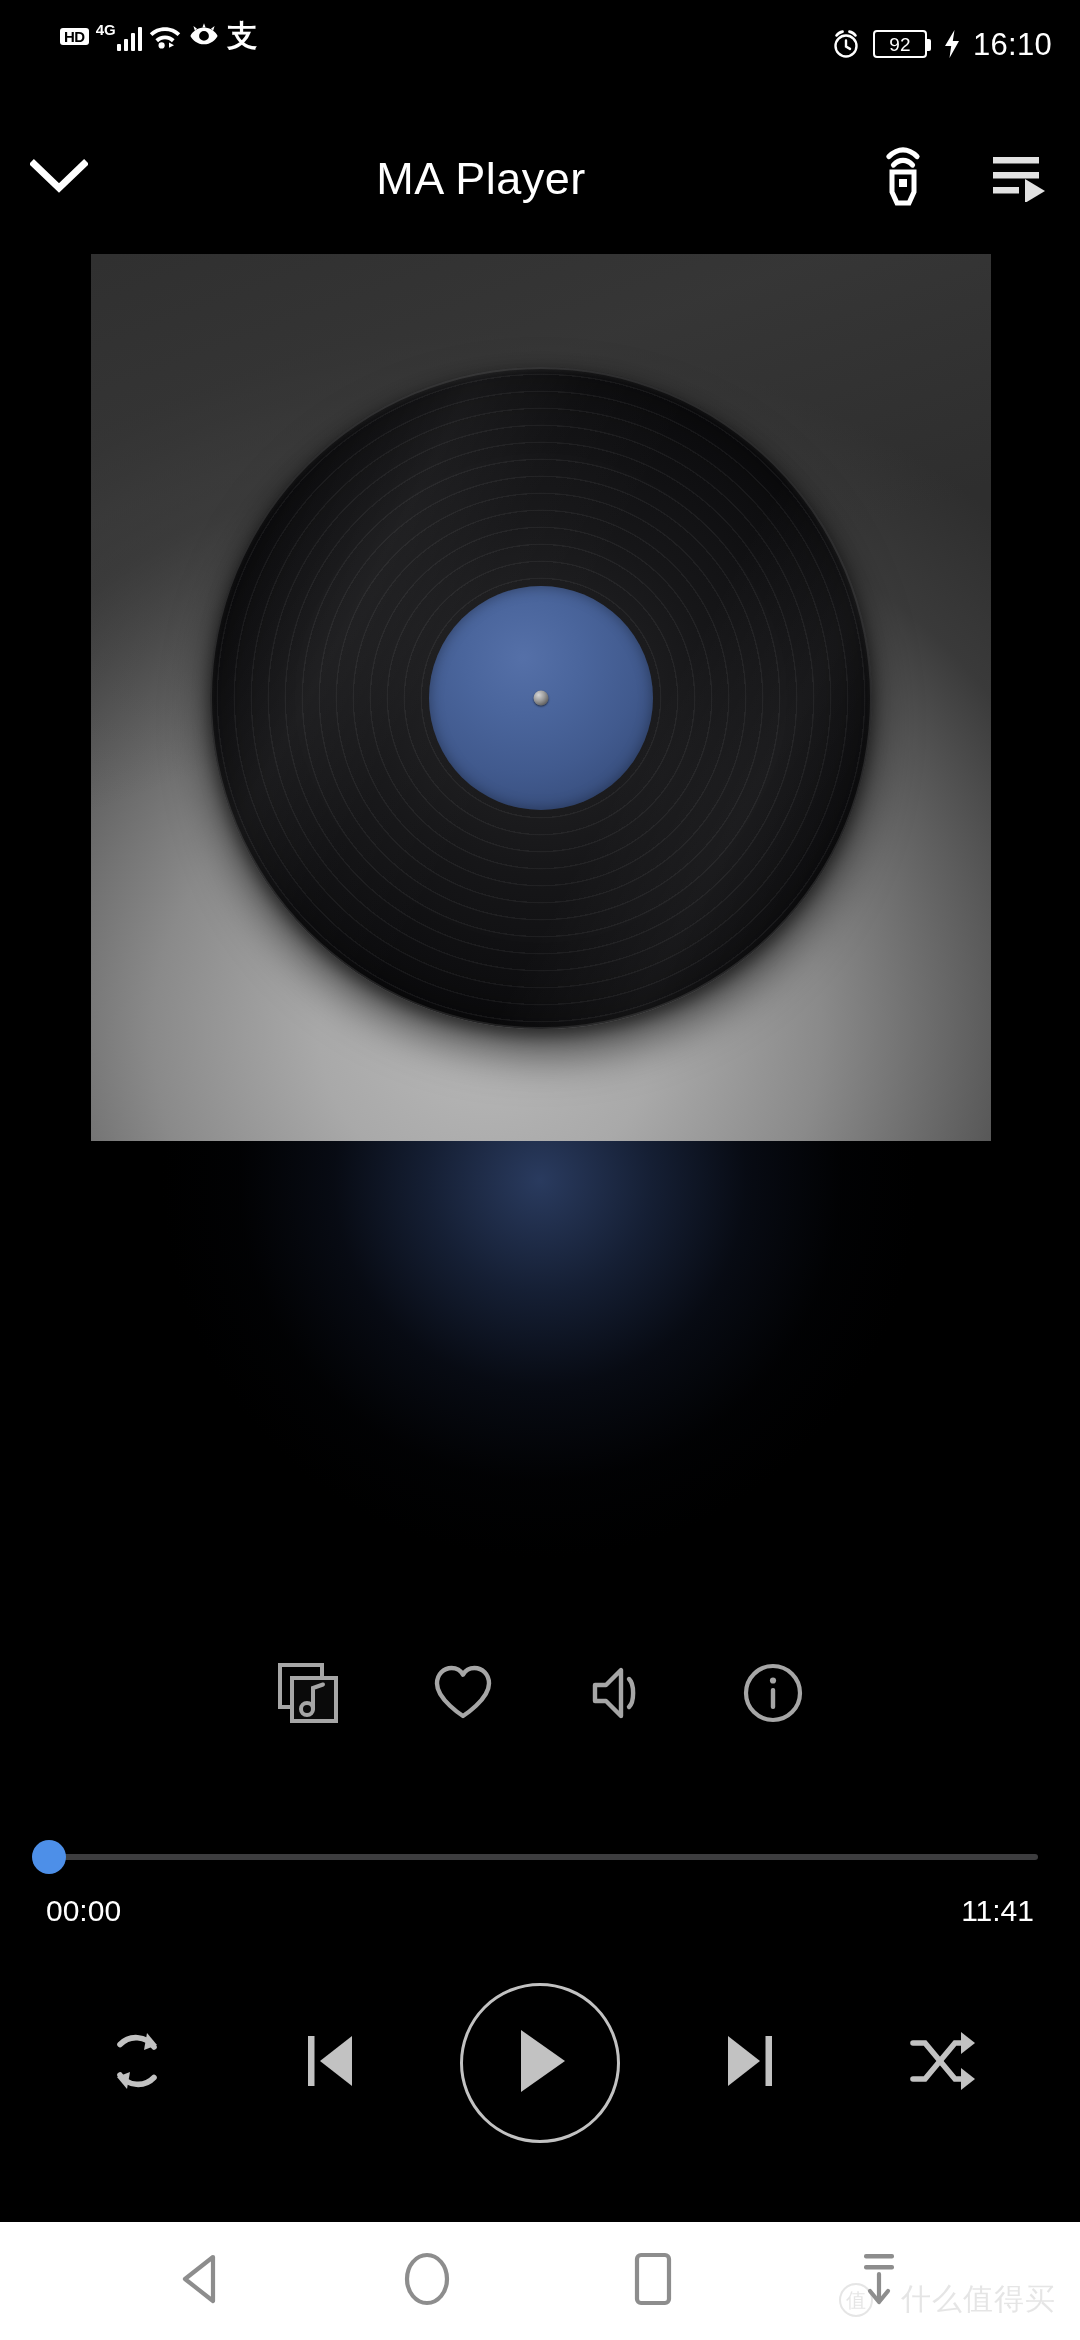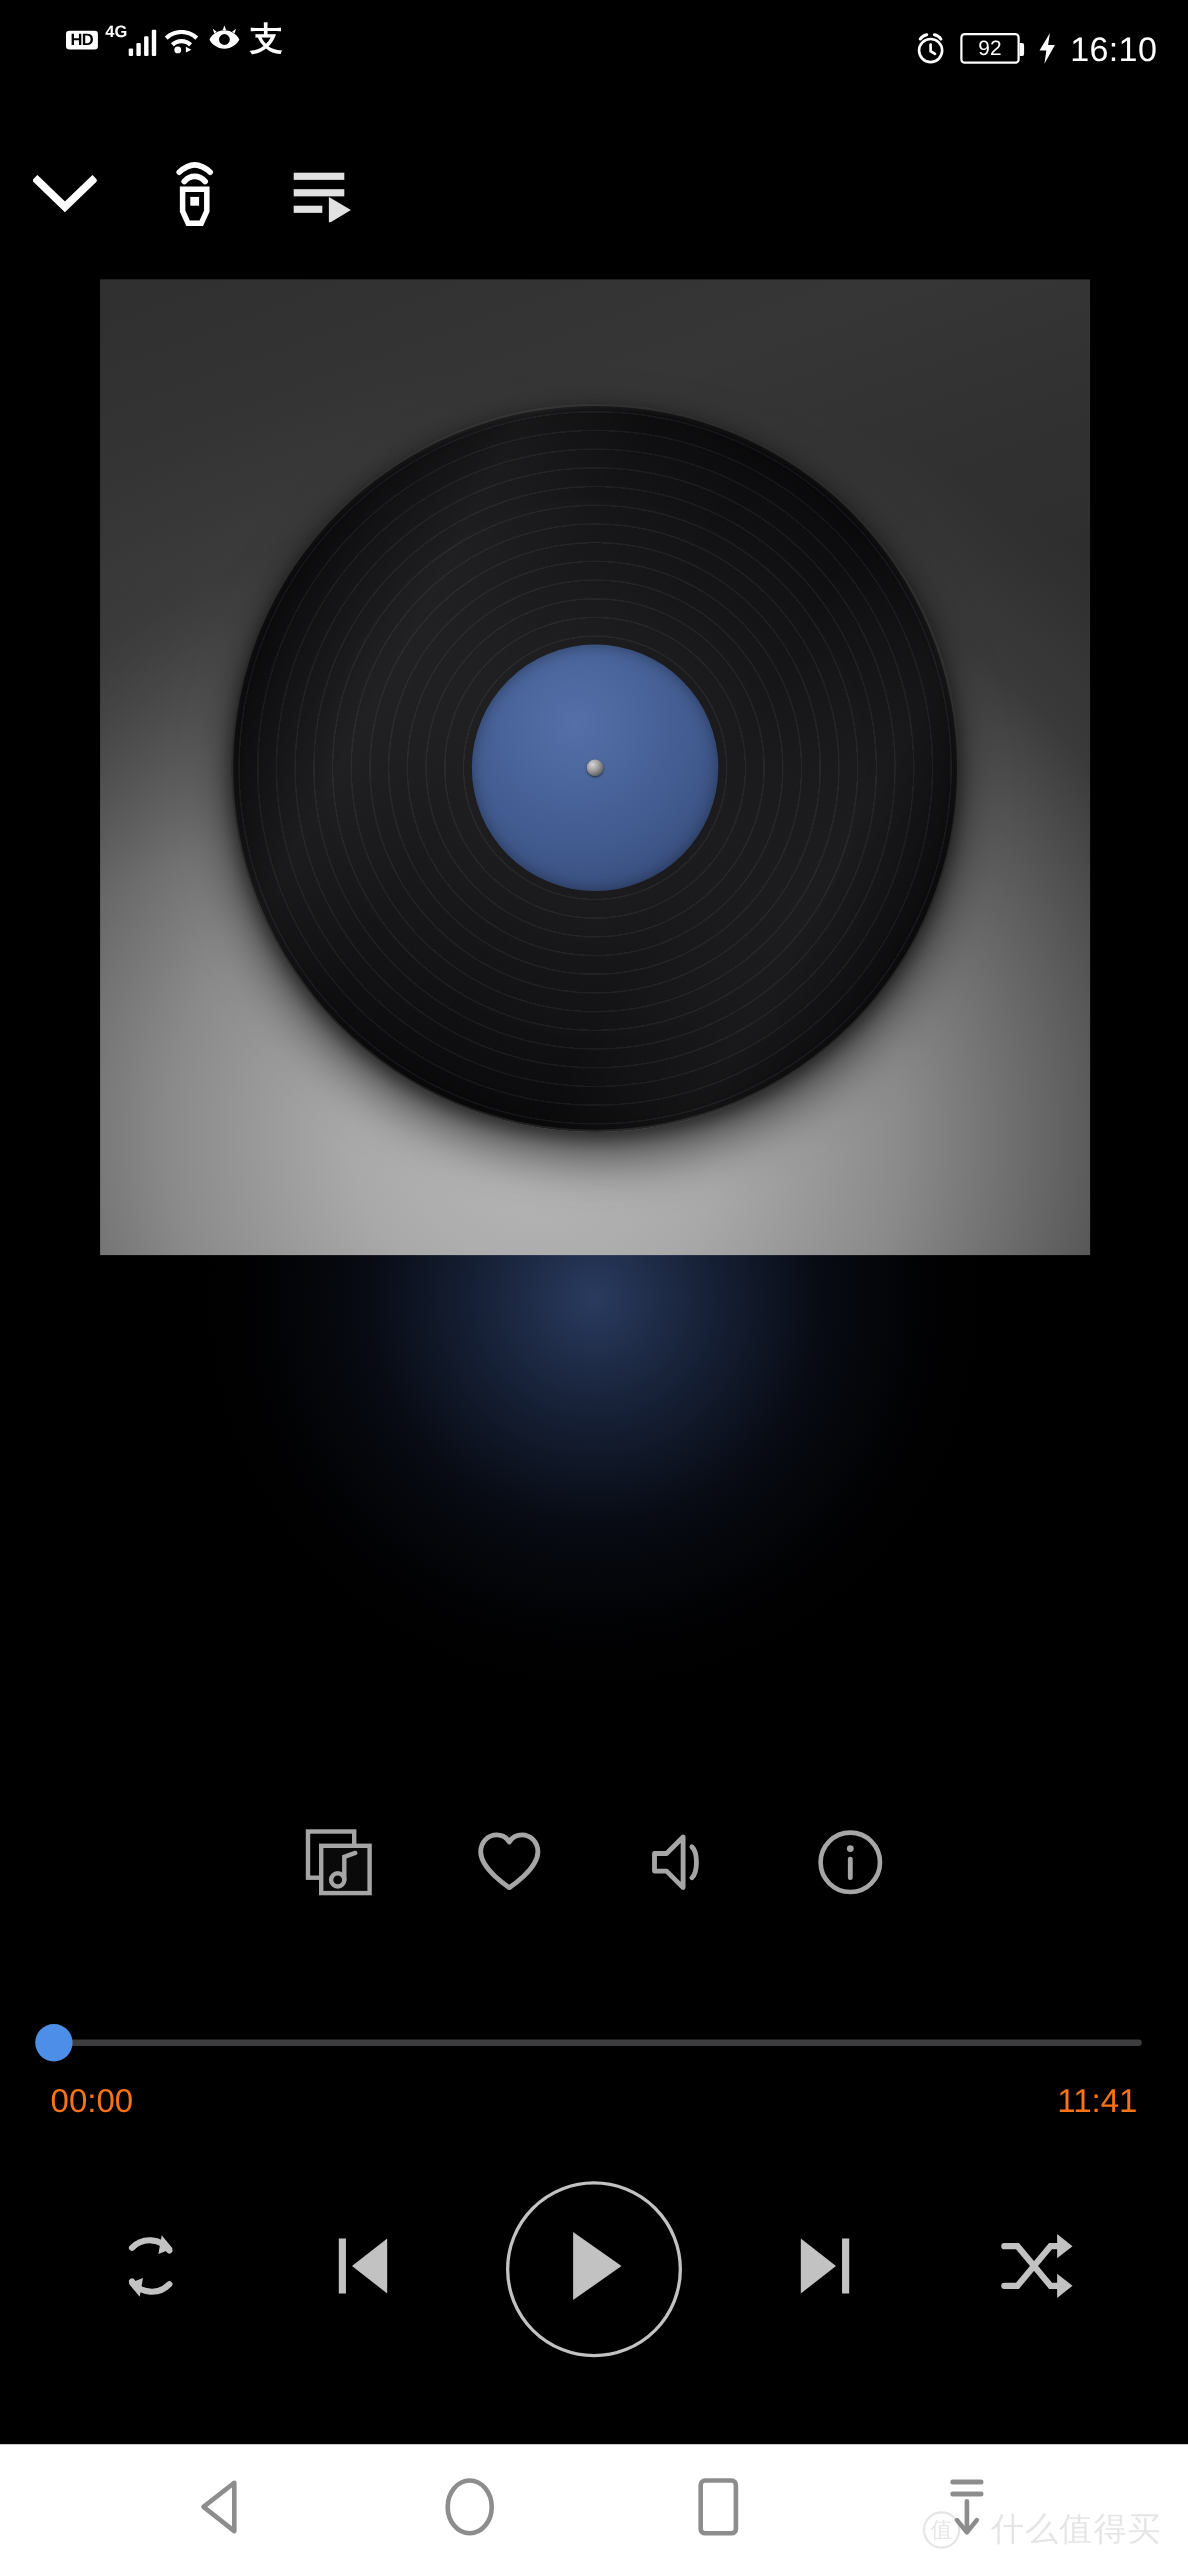--- a/index.html
+++ b/index.html
@@ -203,21 +203,21 @@
   .seek-thumb {
     position:absolute; left:8px; top:2px;
     width:34px; height:34px; border-radius:50%;
     background:#4d8fe8;
   }
   .times {
     position:absolute; left:0; top:1886px;
     width:1080px; height:50px;
     display:flex; align-items:center; justify-content:space-between;
     padding:0 46px;
-    color:#f97316; font-size:30px;
+    color:#ffffff; font-size:30px;
   }
 
   
   .transport {
     position:absolute; left:0; top:1975px;
     width:1080px; height:175px;
     display:flex; align-items:center; justify-content:space-around;
     padding:0 40px;
   }
   .tr-btn {
@@ -329,20 +329,21 @@
 
   <div class="titlebar">
     <div class="tb-btn">
       <span>
         <svg width="58" height="36" viewBox="0 0 58 36">
           <path d="M4 5l25 24L54 5" fill="none" stroke="#fff" stroke-width="7" stroke-linecap="square"></path>
         </svg>
       </span>
     </div>
 
+    <div class="tb-title">MA Player</div>
 
     <div class="tb-right">
       <div class="tb-btn">
         <span>
           <svg width="48" height="62" viewBox="0 0 48 62">
             <path d="M10 10.5c3.9-4.2 10-6.6 14-6.6s10.1 2.4 14 6.6" fill="none" stroke="#fff" stroke-width="5.2" stroke-linecap="round"></path>
             <path d="M14.5 19c2.8-3 6.6-4.6 9.5-4.6s6.7 1.6 9.5 4.6" fill="none" stroke="#fff" stroke-width="5.2" stroke-linecap="round"></path>
             <path d="M13 26h22v20l-5 11H18l-5-11z" fill="none" stroke="#fff" stroke-width="5"></path>
             <rect x="20" y="33" width="8" height="8" fill="#fff"></rect>
           </svg>

